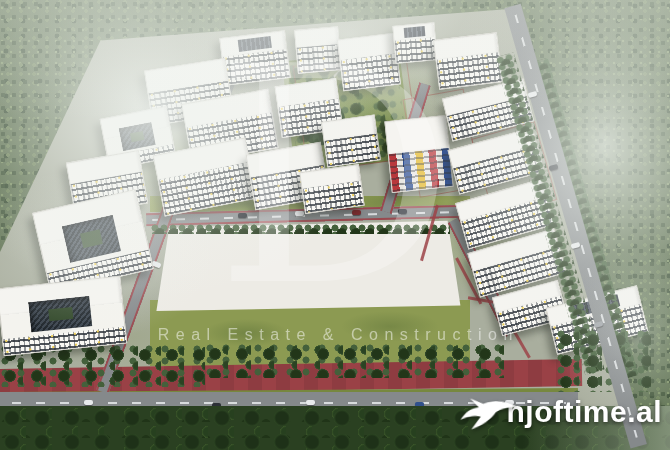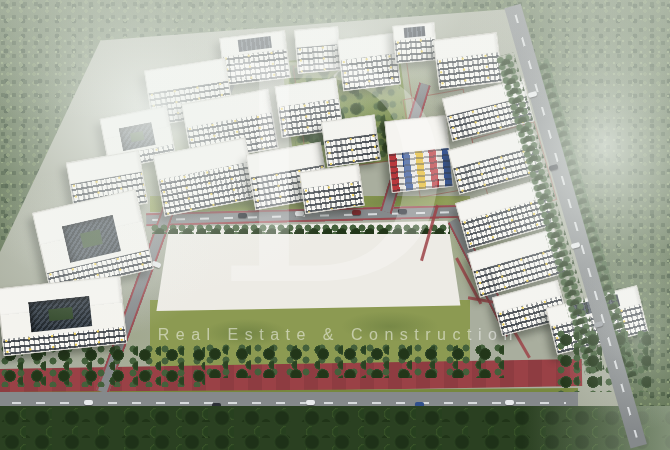--- a/index.html
+++ b/index.html
@@ -143,20 +143,26 @@
   <div class="fog" style="left:-80px;top:-80px;width:460px;height:380px;background:radial-gradient(closest-side,rgba(240,244,240,.88),rgba(240,244,240,0));"></div>
   <div class="fog" style="left:180px;top:-70px;width:340px;height:210px;background:radial-gradient(closest-side,rgba(240,244,240,.55),rgba(240,244,240,0));"></div>
   <div class="fog" style="left:430px;top:-70px;width:350px;height:430px;background:radial-gradient(closest-side,rgba(240,244,240,.8),rgba(240,244,240,0));"></div>
   <div class="fog" style="left:-50px;top:170px;width:270px;height:170px;background:radial-gradient(closest-side,rgba(240,244,240,.35),rgba(240,244,240,0));"></div>
   <div class="fog" style="left:550px;top:250px;width:180px;height:180px;background:radial-gradient(closest-side,rgba(240,244,240,.35),rgba(240,244,240,0));"></div>
   <div class="haze-top"></div>
 
   <div class="wm-d">D</div>
   <div class="wm-sub">Real Estate &amp; Construction</div>
 
+  <div class="brand">
+    <svg viewBox="0 0 64 36">
+      <path fill="#ffffff" d="M62 16 C50 8 38 6 27 9 L14 2 L22 12 C14 12 7 16 2 23 C10 20 17 20 23 22 L12 34 C24 31 33 26 39 19 C47 15 55 15 62 16 Z"></path>
+    </svg>
+    <span class="txt">njoftime.al</span>
+  </div>
 <div class="bldg p" style="left: 222px; top: 34px; width: 64px; height: 46px; transform: rotate(-7deg);">
       <div class="roof"></div>
       <div class="face"></div>
     </div>
     <div class="bldg s" style="left: 296px; top: 28px; width: 42px; height: 42px; transform: rotate(-5deg);">
       <div class="roof"></div>
       <div class="face"></div>
     </div>
     <div class="bldg s" style="left: 340px; top: 36px; width: 56px; height: 50px; transform: rotate(-7deg);">
       <div class="roof"></div>

